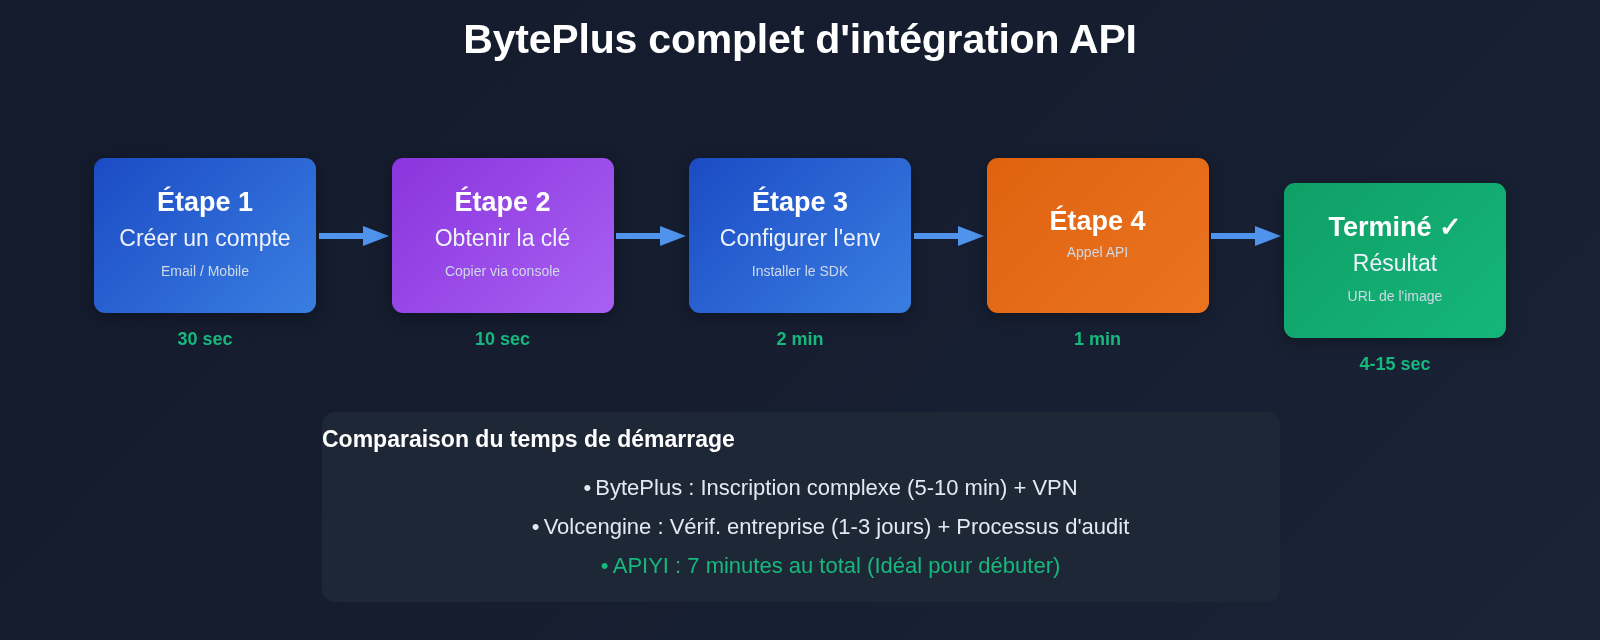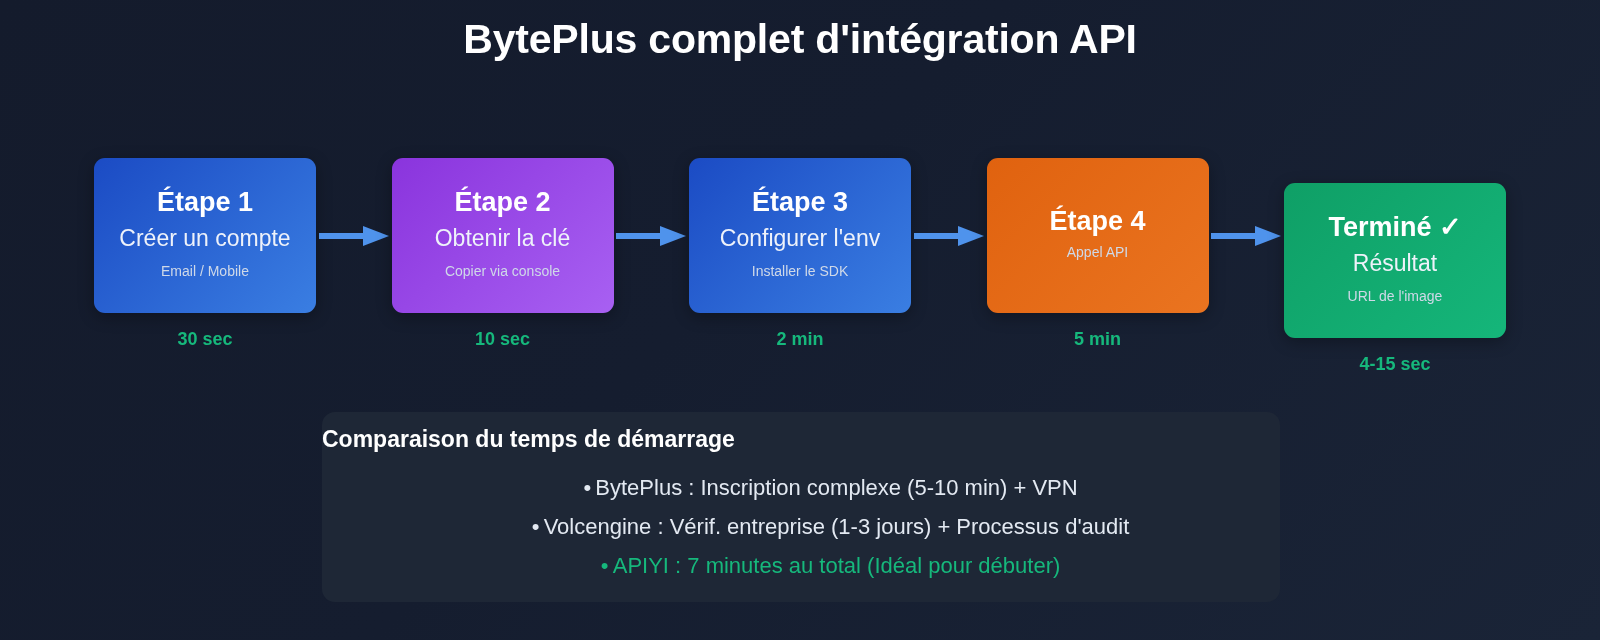--- a/index.html
+++ b/index.html
@@ -207,21 +207,21 @@
         <svg width="70" height="24" viewBox="0 0 70 24">
           <rect x="0" y="9" width="50" height="6" fill="#4f93ec"></rect>
           <polygon points="44,2 70,12 44,22" fill="#4f93ec"></polygon>
         </svg>
       </div>
       <div class="step-col">
         <div class="step-box orange">
           <div class="step-title">Étape 4</div>
           <div class="step-sub">Appel API</div>
         </div>
-        <div class="step-time">5 min</div>
+        <div class="step-time">1 min</div>
       </div>
       <div class="arrow">
         <svg width="70" height="24" viewBox="0 0 70 24">
           <rect x="0" y="9" width="50" height="6" fill="#4f93ec"></rect>
           <polygon points="44,2 70,12 44,22" fill="#4f93ec"></polygon>
         </svg>
       </div>
       <div class="step-col">
         <div class="step-box green">
           <div class="step-title">Terminé ✓</div>

